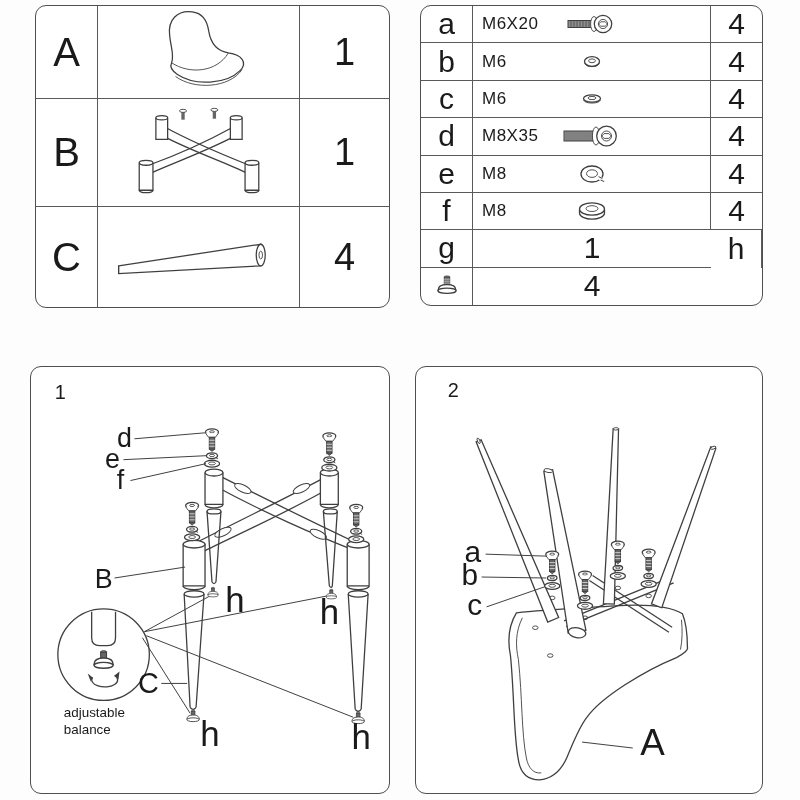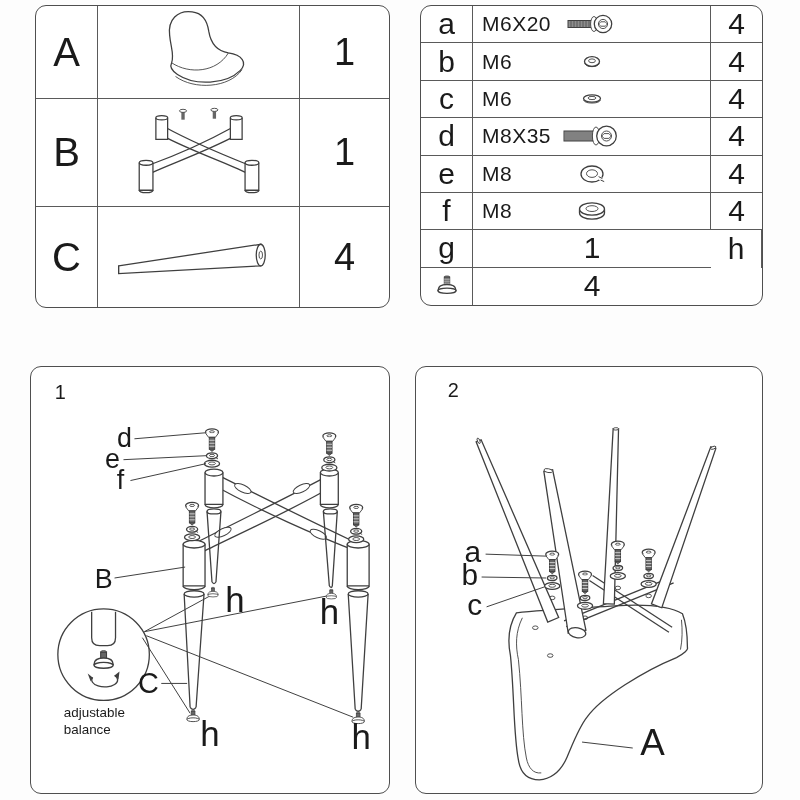--- a/index.html
+++ b/index.html
@@ -47,21 +47,21 @@
     border-right:1.3px solid #5a5a5a;
     border-bottom:1.3px solid #5a5a5a;
     display:flex;align-items:center;justify-content:center;
     box-sizing:border-box;
   }
   .hcell.colend{border-right:none;}
   .hcell.rowend{border-bottom:none;}
   .h-letter{font-size:30px;}
   .h-qty{font-size:30px;}
   .h-spec{justify-content:flex-start;position:relative;padding-left:9px;}
-  .h-spec .spec{font-size:21px;letter-spacing:0.5px;}
+  .h-spec .spec{font-size:17px;letter-spacing:0.5px;}
   .h-spec .hwicon{position:absolute;left:50%;top:50%;transform:translate(-50%,-50%);}
   
   .step1{left:30px; top:366px; width:360px; height:428px;}
   .step2{left:415px; top:366px; width:348px; height:428px;}
   .step-panel svg{display:block;width:100%;height:100%;}
   
   .wh{fill:#ffffff;stroke:#3f3f3f;stroke-width:1.3;}
   .ln{fill:none;stroke:#3f3f3f;stroke-width:1.3;}
   .thin{stroke-width:0.9;}
   .lead{fill:none;stroke:#3f3f3f;stroke-width:1;}

